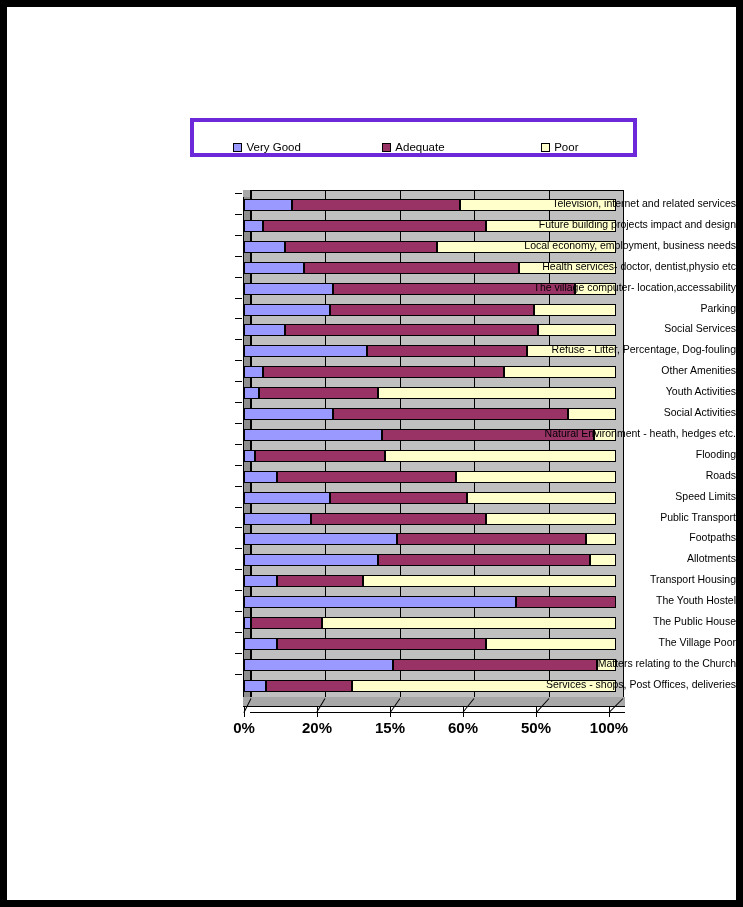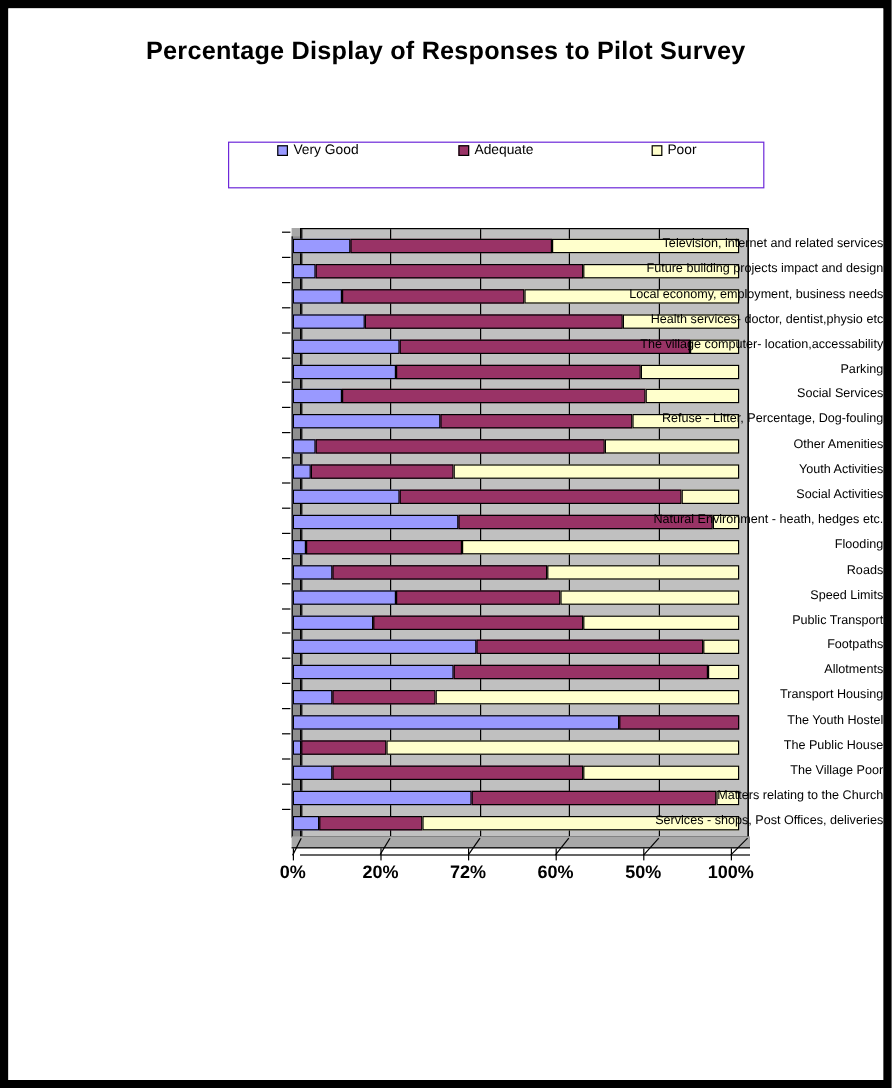--- a/index.html
+++ b/index.html
@@ -43,24 +43,24 @@
   }
 
   
   #legend {
     position: absolute;
     left: 183px;
     top: 111px;
     width: 447px;
     height: 39px;
     box-sizing: border-box;
-    border: 1px solid #6d28d9;
+    border: 4px solid #6d28d9;
     background: #ffffff;
     display: flex;
-    align-items: flex-start;
+    align-items: flex-end;
   }
   .legend-entry {
     display: flex;
     align-items: center;
     flex: 1 1 0;
     justify-content: center;
     gap: 4px;
   }
   .legend-swatch {
     width: 9px;
@@ -200,21 +200,20 @@
     box-sizing: border-box;
     border: 1px solid #000000;
   }
 </style>
 </head>
 <body>
 
 <div id="frame">
   <div id="canvas">
 
-    <div id="chart-title">Percentage Display of Responses to Pilot Survey</div>
 
     <div id="legend">
       <div class="legend-entry">
         <span class="legend-swatch" style="background: rgb(153, 153, 255);"></span>
         <span class="legend-label">Very Good</span>
       </div>
       <div class="legend-entry">
         <span class="legend-swatch" style="background: rgb(153, 51, 102);"></span>
         <span class="legend-label">Adequate</span>
       </div>
@@ -414,21 +413,21 @@
       <div id="axis-line"></div>
       <div id="xaxis-layer">
           <div class="tick-slant" style="left: 244px; top: 515px; width: 15.6525px; transform: rotate(116.565deg);"></div>
           <div class="axis-tick" style="left: 237px;"></div>
           <div class="axis-tick-label" style="left: 207px; width: 60px;">0%</div>
           <div class="tick-slant" style="left: 318.4px; top: 515px; width: 16.3267px; transform: rotate(120.964deg);"></div>
           <div class="axis-tick" style="left: 310px;"></div>
           <div class="axis-tick-label" style="left: 280px; width: 60px;">20%</div>
           <div class="tick-slant" style="left: 392.8px; top: 515px; width: 17.0892px; transform: rotate(124.992deg);"></div>
           <div class="axis-tick" style="left: 383px;"></div>
-          <div class="axis-tick-label" style="left: 353px; width: 60px;">72%</div>
+          <div class="axis-tick-label" style="left: 353px; width: 60px;">15%</div>
           <div class="tick-slant" style="left: 467.2px; top: 515px; width: 17.9287px; transform: rotate(128.66deg);"></div>
           <div class="axis-tick" style="left: 456px;"></div>
           <div class="axis-tick-label" style="left: 426px; width: 60px;">60%</div>
           <div class="tick-slant" style="left: 541.6px; top: 515px; width: 18.8351px; transform: rotate(131.987deg);"></div>
           <div class="axis-tick" style="left: 529px;"></div>
           <div class="axis-tick-label" style="left: 499px; width: 60px;">50%</div>
           <div class="tick-slant" style="left: 616px; top: 515px; width: 19.799px; transform: rotate(135deg);"></div>
           <div class="axis-tick" style="left: 602px;"></div>
           <div class="axis-tick-label" style="left: 572px; width: 60px;">100%</div>
         </div>

